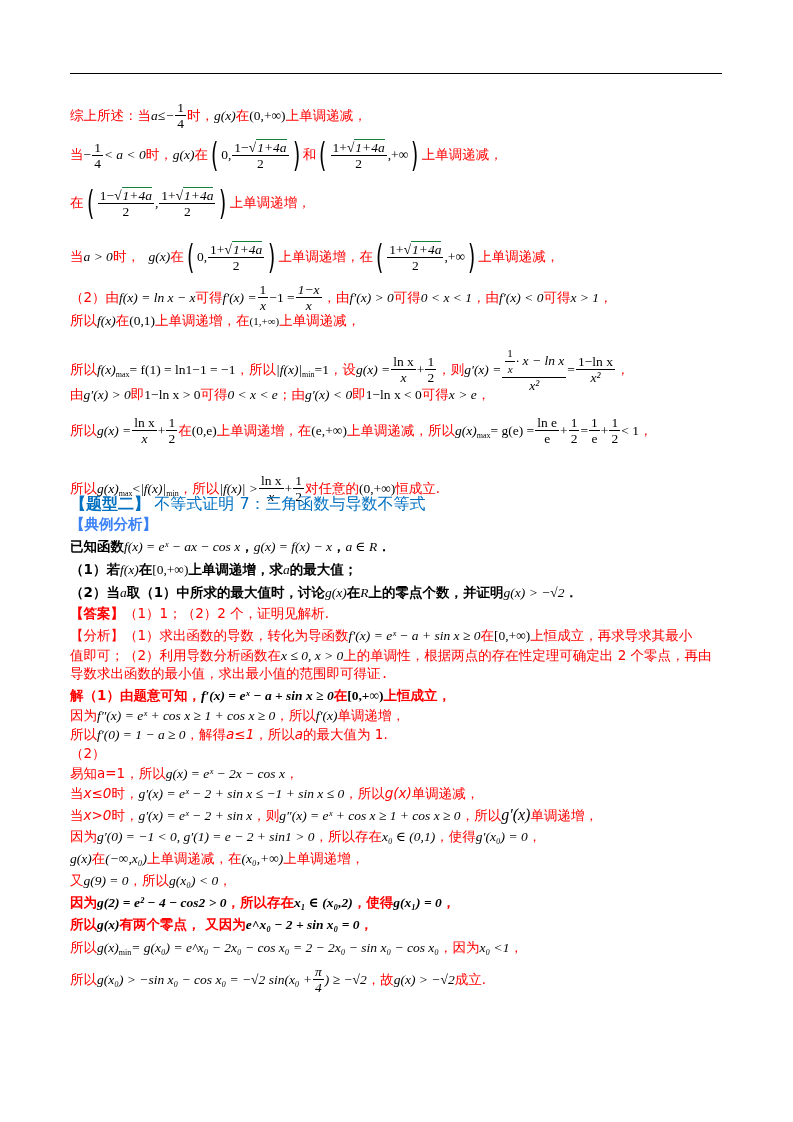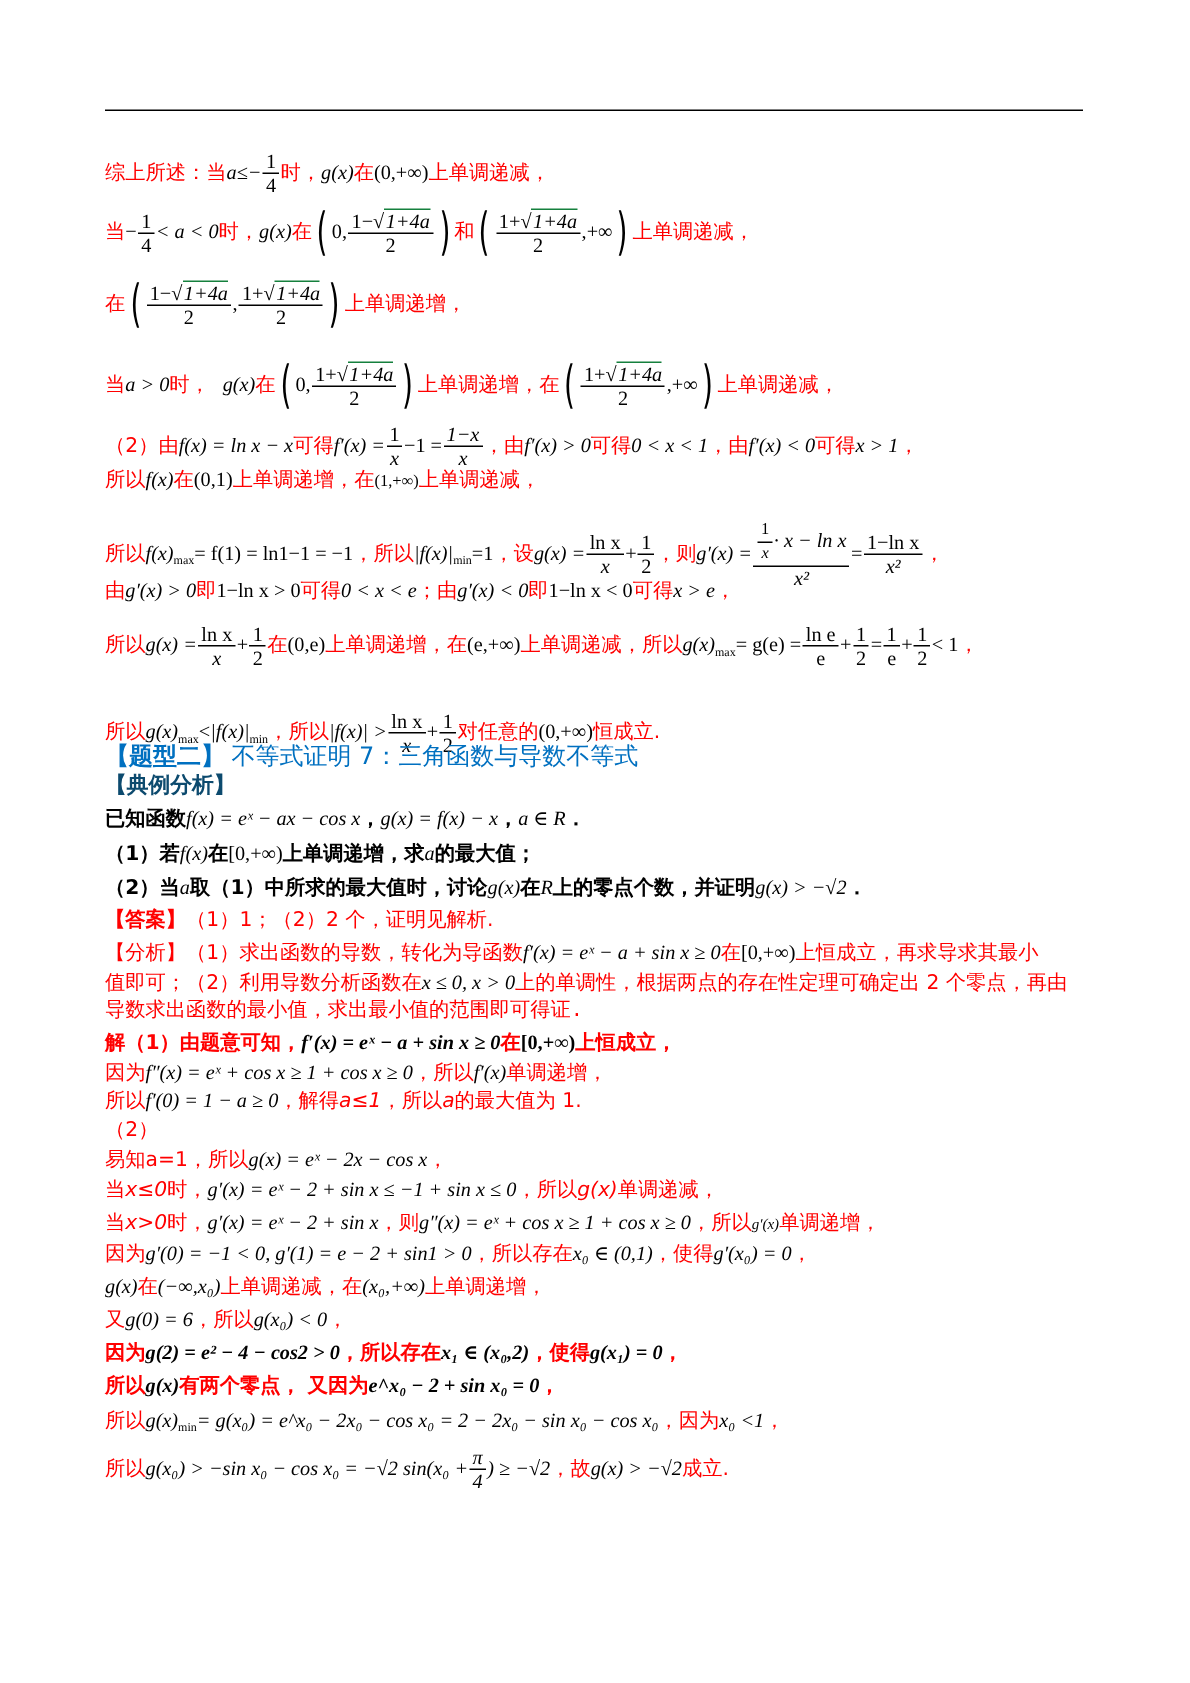--- a/index.html
+++ b/index.html
@@ -11,21 +11,21 @@
   .m { font-family:"Liberation Serif","DejaVu Serif",serif; font-style:italic; color:#000; }
   .mu { font-family:"Liberation Serif","DejaVu Serif",serif; color:#000; }
   .cn { font-family:"DejaVu Sans","Liberation Sans",sans-serif; font-size:13.5px; }
   .frac { display:inline-block; vertical-align:middle; text-align:center; margin:0 1px; }
   .frac > span { display:block; line-height:15px; }
   .frac > span.num { border-bottom:1px solid #000; padding:0 2px; }
   .big { display:inline-block; vertical-align:middle; font-size:34px; line-height:34px; transform:scaleX(0.55); color:#000; font-style:normal; }
   .sqrt { border-top:1px solid #15803d; padding-left:1px; }
   .sub { font-size:8px; vertical-align:-3px; font-style:normal; }
   .h-title { color:#0070c0; font-weight:bold; font-size:16px; }
-  .h-sub { color:#0c4a6e; font-weight:bold; font-size:14.5px; }
+  .h-sub { color:#3b82f6; font-weight:bold; font-size:14.5px; }
   .bold { font-weight:bold; }
 </style>
 </head>
 <body>
 
 <div class="rule"></div>
 
 <div class="line red cn" style="top:100px;">
   <span>综上所述：当</span><span class="m">a≤−</span><span class="frac mu"><span class="num">1</span><span>4</span></span><span>时，</span><span class="m">g(x)</span><span>在</span><span class="mu">(0,+∞)</span><span>上单调递减，</span>
 </div>
@@ -111,30 +111,30 @@
 <div class="line red cn" style="top:744px;">
   <span>（2）</span>
 </div>
 <div class="line red cn" style="top:764px;">
   <span>易知</span><span style="">a=1</span><span>，所以</span><span class="m">g(x) = eˣ − 2x − cos x</span><span>，</span>
 </div>
 <div class="line red cn" style="top:784px;">
   <span>当</span><span style="font-style:italic">x≤0</span><span>时，</span><span class="m">g′(x) = eˣ − 2 + sin x ≤ −1 + sin x ≤ 0</span><span>，所以</span><span style="font-style:italic">g(x)</span><span>单调递减，</span>
 </div>
 <div class="line red cn" style="top:806px;">
-  <span>当</span><span style="font-style:italic">x&gt;0</span><span>时，</span><span class="m">g′(x) = eˣ − 2 + sin x</span><span>，则</span><span class="m">g″(x) = eˣ + cos x ≥ 1 + cos x ≥ 0</span><span>，所以</span><span class="m" style="font-size:10px">g′(x)</span><span>单调递增，</span>
+  <span>当</span><span style="font-style:italic">x&gt;0</span><span>时，</span><span class="m">g′(x) = eˣ − 2 + sin x</span><span>，则</span><span class="m">g″(x) = eˣ + cos x ≥ 1 + cos x ≥ 0</span><span>，所以</span><span class="m" style="font-size:16px">g′(x)</span><span>单调递增，</span>
 </div>
 <div class="line red cn" style="top:827px;">
   <span>因为</span><span class="m">g′(0) = −1 &lt; 0, g′(1) = e − 2 + sin1 &gt; 0</span><span>，所以存在</span><span class="m">x₀ ∈ (0,1)</span><span>，使得</span><span class="m">g′(x₀) = 0</span><span>，</span>
 </div>
 <div class="line red cn" style="top:849px;">
   <span class="m">g(x)</span><span>在</span><span class="m">(−∞,x₀)</span><span>上单调递减，在</span><span class="m">(x₀,+∞)</span><span>上单调递增，</span>
 </div>
 <div class="line red cn" style="top:871px;">
-  <span>又</span><span class="m">g(0) = 6</span><span>，所以</span><span class="m">g(x₀) &lt; 0</span><span>，</span>
+  <span>又</span><span class="m">g(9) = 0</span><span>，所以</span><span class="m">g(x₀) &lt; 0</span><span>，</span>
 </div>
 <div class="line red cn" style="top:893px;font-weight:bold;">
   <span>因为</span><span class="m">g(2) = e² − 4 − cos2 &gt; 0</span><span>，所以存在</span><span class="m">x₁ ∈ (x₀,2)</span><span>，使得</span><span class="m">g(x₁) = 0</span><span>，</span>
 </div>
 <div class="line red cn" style="top:915px;font-weight:bold;">
   <span>所以</span><span class="m">g(x)</span><span>有两个零点，  又因为</span><span class="m">e^x₀ − 2 + sin x₀ = 0</span><span>，</span>
 </div>
 <div class="line red cn" style="top:938px;">
   <span>所以</span><span class="m">g(x)</span><span class="sub mu">min</span><span class="m">= g(x₀) = e^x₀ − 2x₀ − cos x₀ = 2 − 2x₀ − sin x₀ − cos x₀</span><span>，因为</span><span class="m">x₀ &lt;1</span><span>，</span>
 </div>

